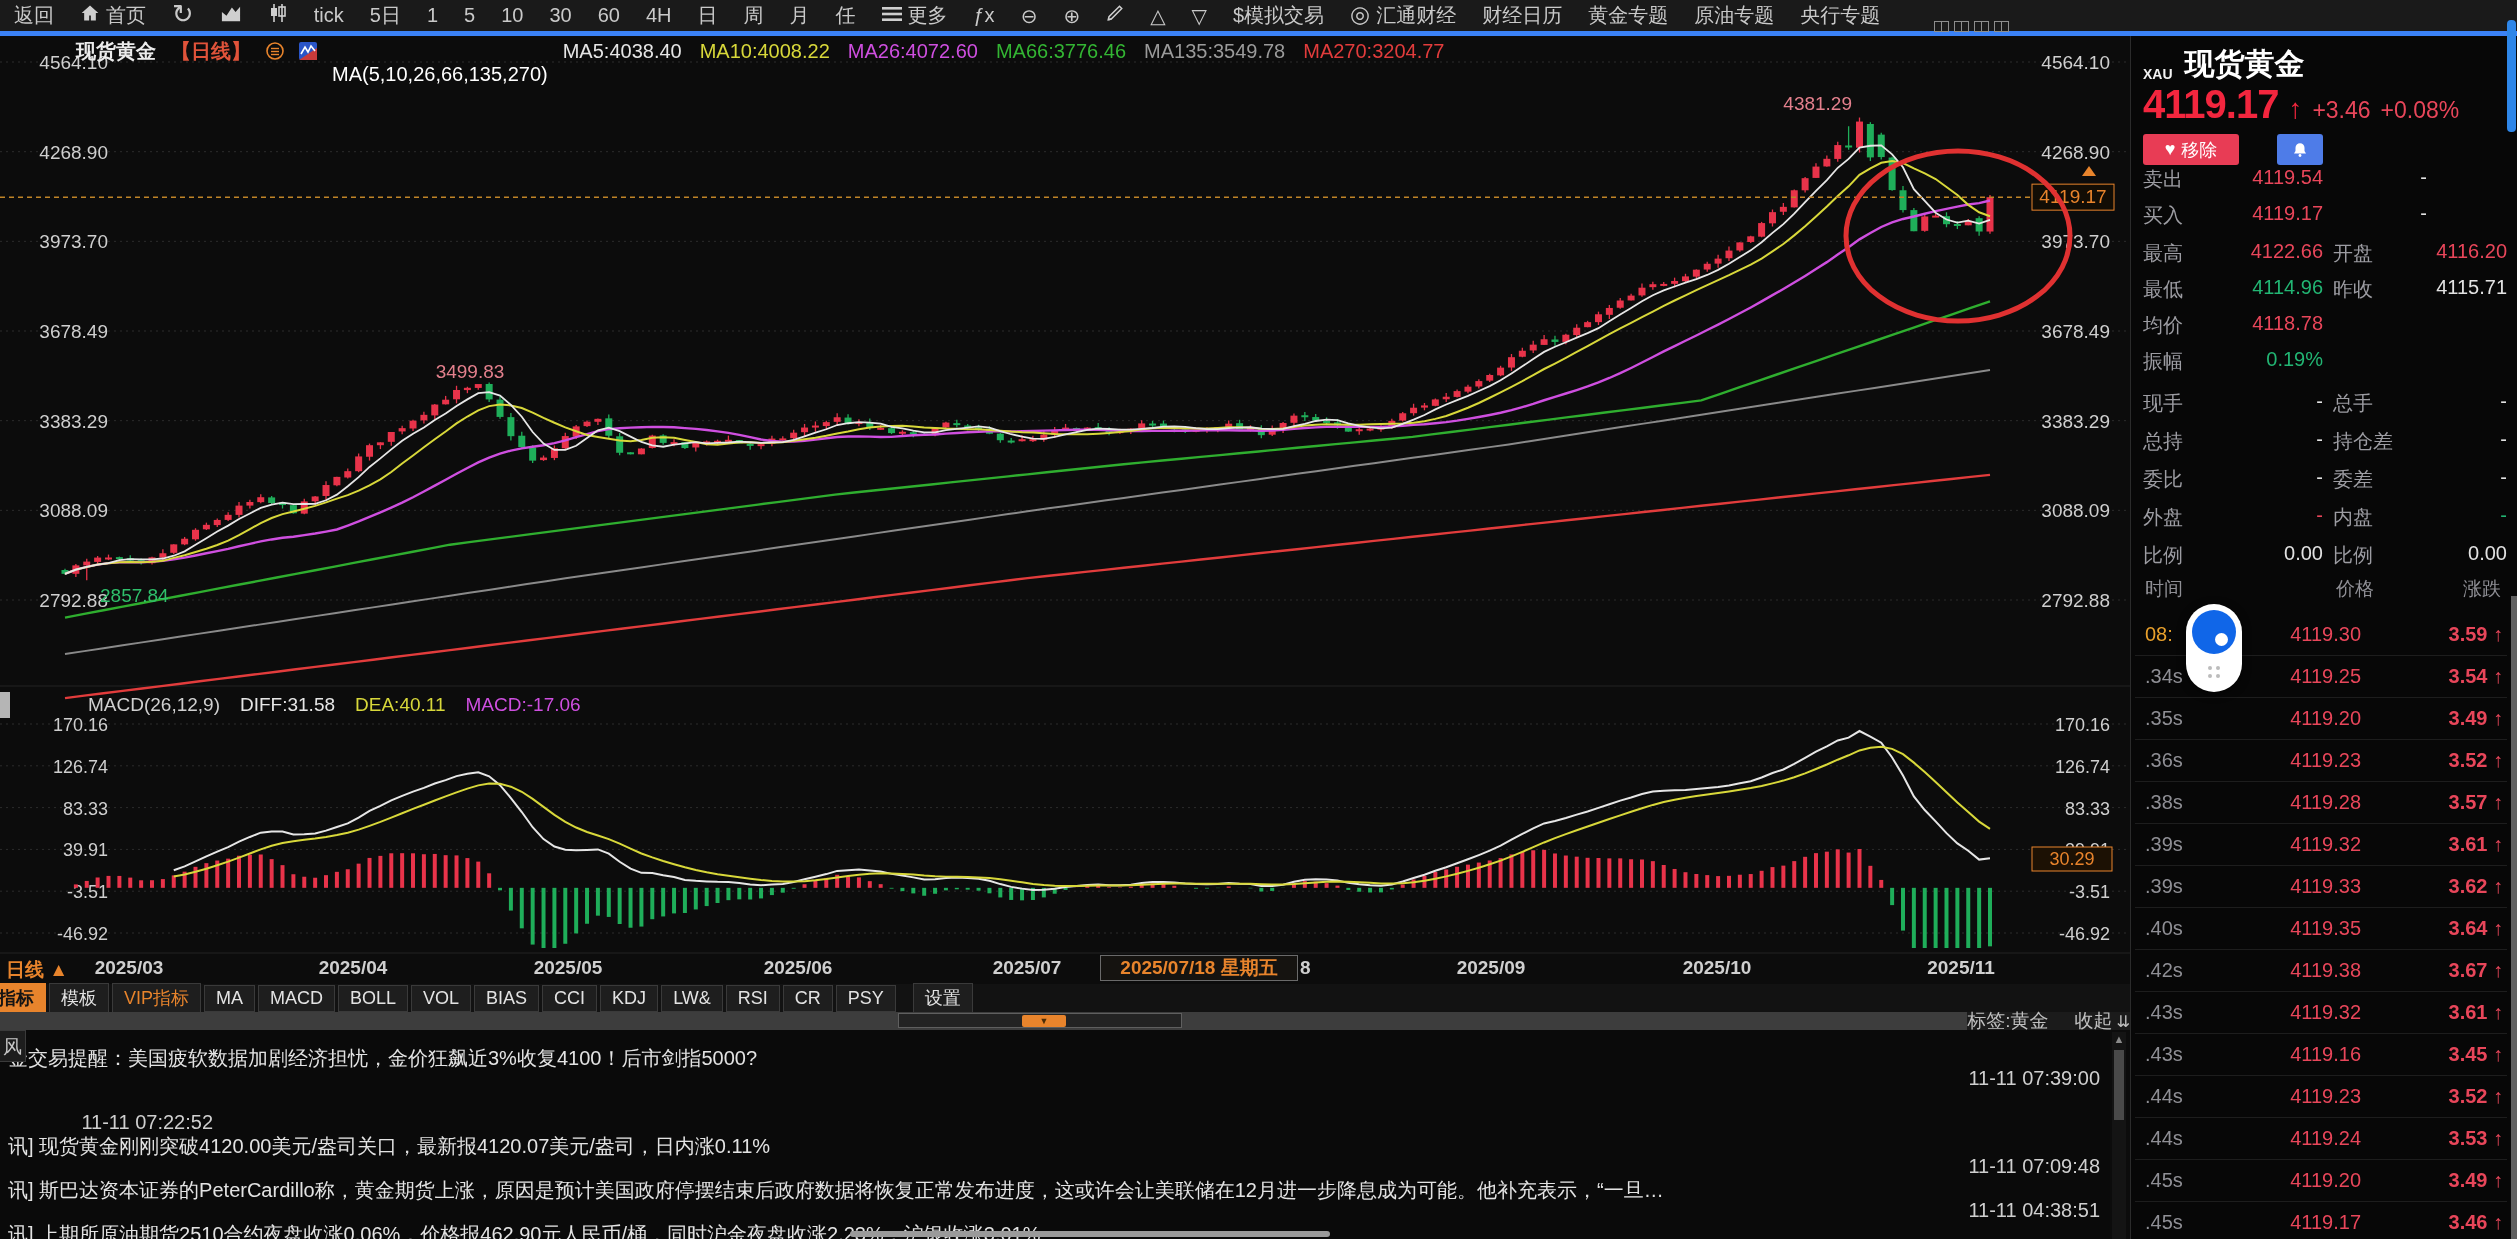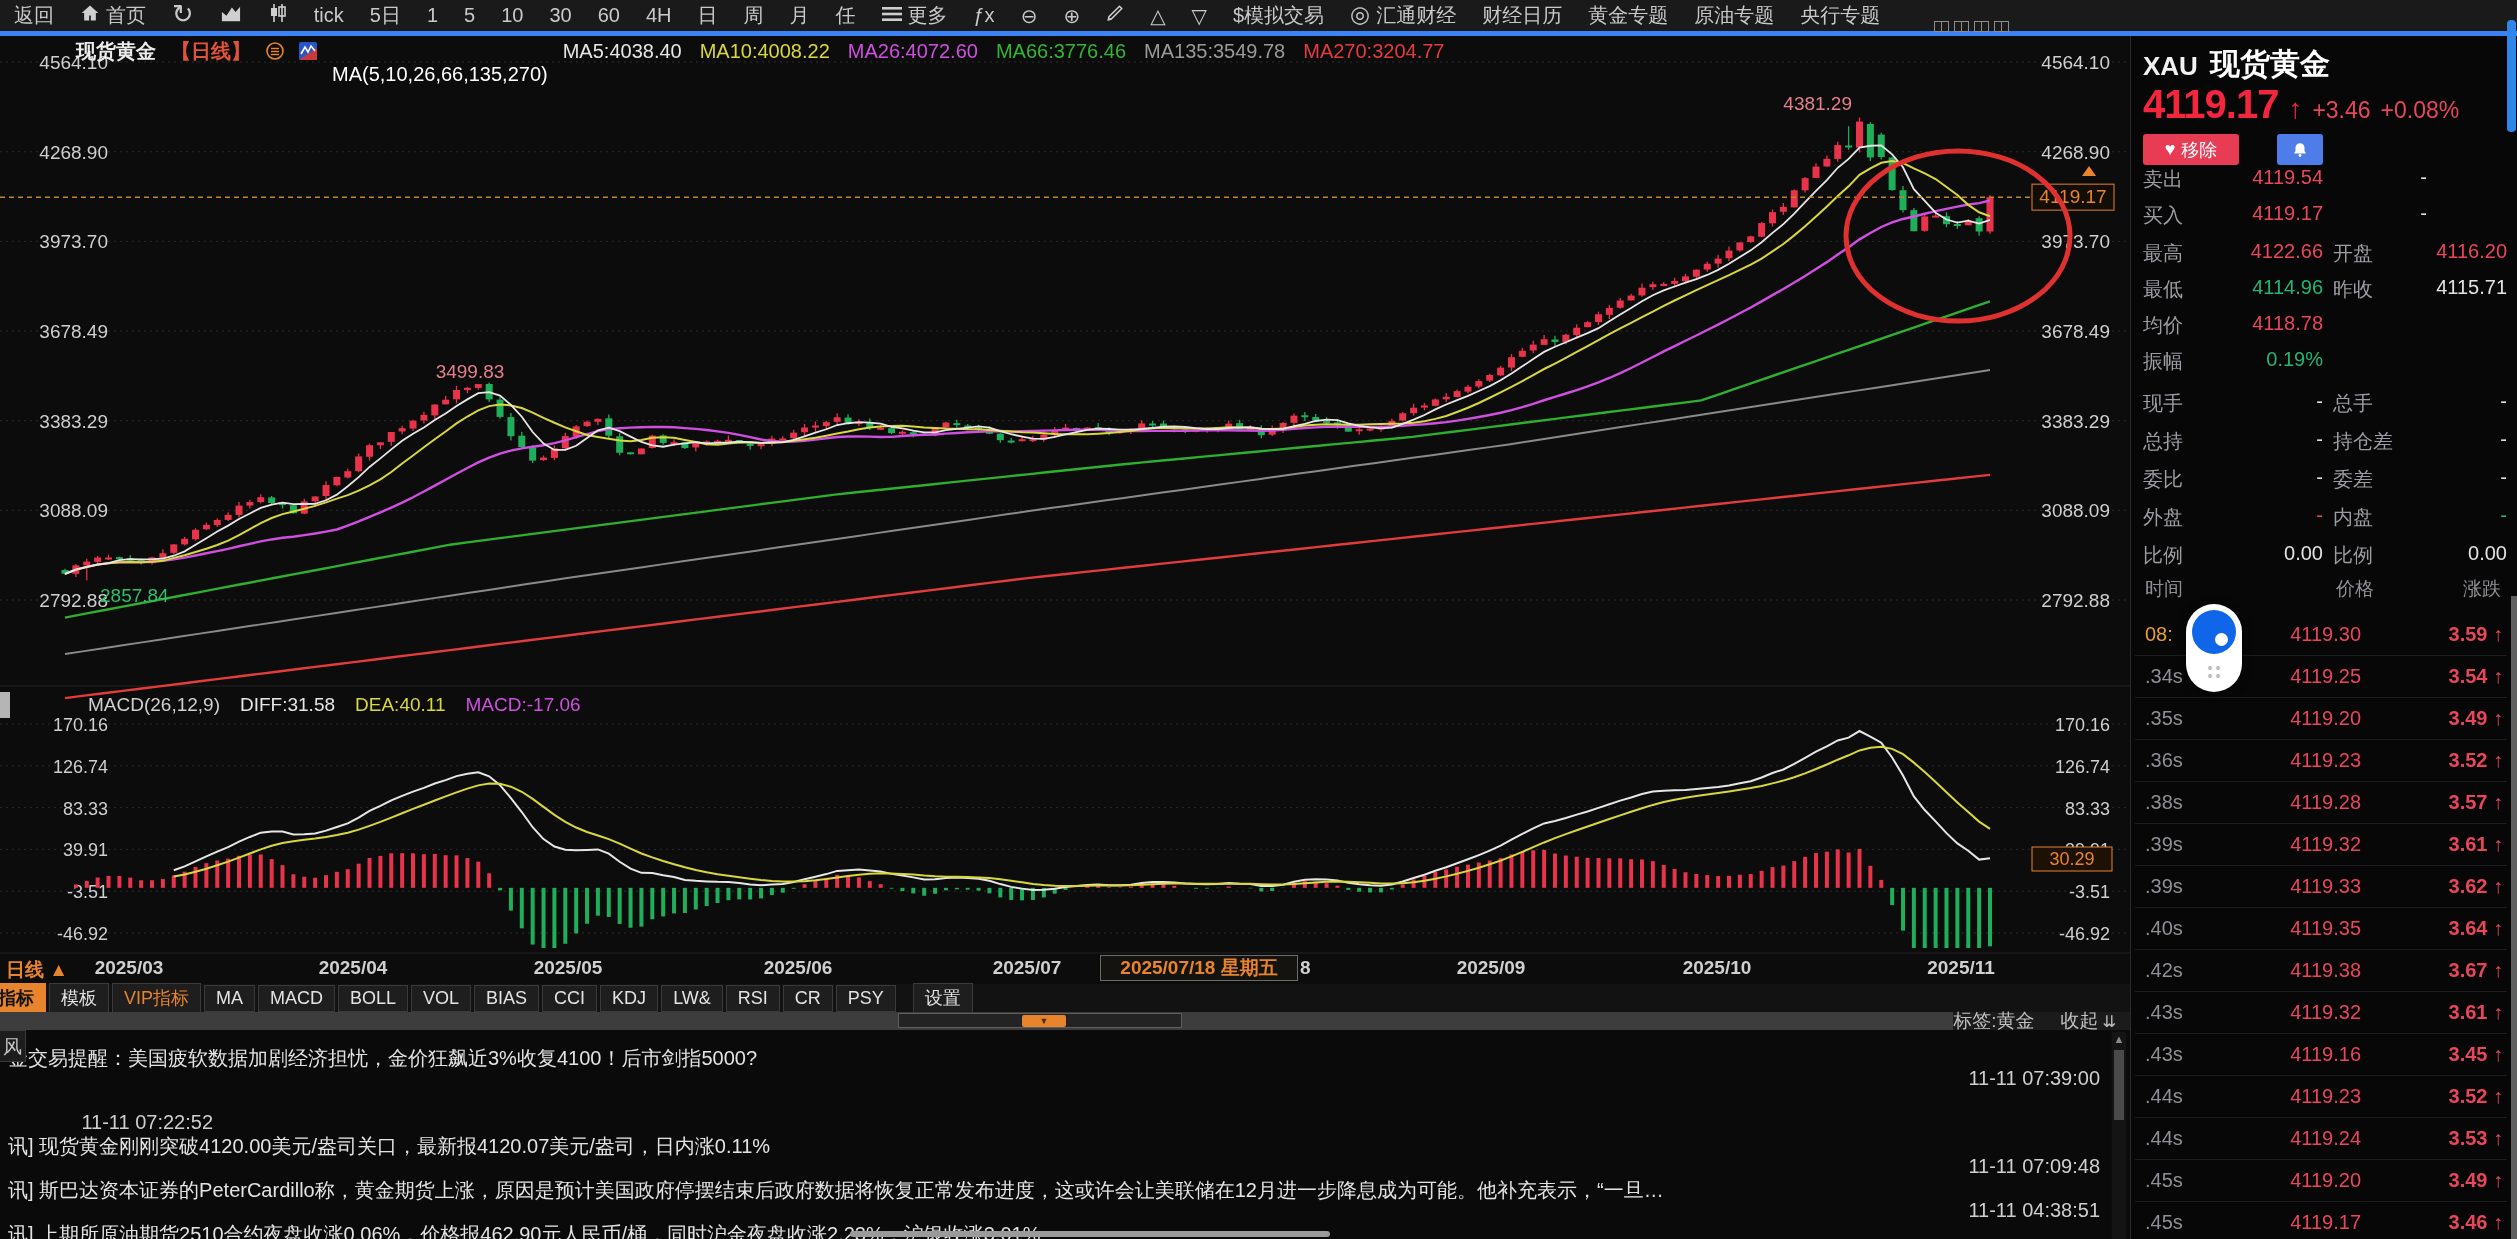--- a/index.html
+++ b/index.html
@@ -32,37 +32,37 @@
   .tabs{position:absolute;left:0;top:984px;width:2130px;height:28px;display:flex;align-items:center;background:#121212;font-size:18px;}
   .tab{padding:2px 11px;margin-right:3px;background:#1e1e1e;border:1px solid #3a3a3a;color:#e3e3e3;white-space:nowrap;cursor:pointer;}
   .tab:first-child{margin-left:-14px;}
   .tab.active{background:#e8842c;border-color:#e8842c;color:#141414;font-weight:bold;}
   .tab.vip{color:#e8842c;}
   .tab.gap{margin-left:14px;}
   
   .strip{position:absolute;left:0;top:1012px;width:2130px;height:18px;background:#3d3d3d;}
   .strip-thumb{position:absolute;left:898px;top:1px;width:284px;height:15px;background:#232323;border:1px solid #5f5f5f;box-sizing:border-box;cursor:pointer;}
   .strip-handle{position:absolute;left:1022px;top:3px;width:44px;height:12px;background:#e8842c;border-radius:2px;color:#4a2c06;font-size:9px;text-align:center;line-height:12px;cursor:pointer;}
-  .strip-right{position:absolute;right:0;top:0;height:18px;display:flex;gap:26px;align-items:center;color:#c0c0c0;font-size:19px;padding-right:14px;background:#1b1b1b;}
+  .strip-right{position:absolute;right:0;top:0;height:18px;display:flex;gap:26px;align-items:center;color:#c0c0c0;font-size:19px;background:#1b1b1b;}
   .collapse-btn{display:flex;align-items:center;gap:4px;cursor:pointer;}
   
   .news{position:absolute;left:0;top:1030px;width:2110px;height:209px;background:#0a0a0a;overflow:hidden;}
   .news-row{position:absolute;left:8px;width:2092px;height:44px;display:flex;align-items:center;font-size:20px;color:#e3e3e3;cursor:pointer;}
   .news-text{flex:1;white-space:nowrap;overflow:hidden;}
   .news-time{width:205px;text-align:right;color:#cfcfcf;font-size:20px;margin-top:40px;}
   .corner-tab{position:absolute;left:0;top:1030px;width:26px;height:32px;background:#1d1d1d;border:1px solid #3a3a3a;border-left:none;color:#c8c8c8;font-size:19px;text-align:center;line-height:32px;box-sizing:border-box;}
   .news-sb{position:absolute;left:2112px;top:1032px;width:14px;height:207px;background:#141414;}
   .news-sb .up{position:absolute;left:0;top:0;width:14px;text-align:center;color:#8a8a8a;font-size:11px;line-height:14px;}
   .news-sb .th{position:absolute;left:2px;top:18px;width:10px;height:70px;background:#4a4a4a;}
   .bottom-pill{position:absolute;left:850px;top:1231px;width:480px;height:6px;background:#9a9a9a;border-radius:3px;z-index:6;}
   .vdiv{position:absolute;left:2130px;top:36px;width:1px;height:1203px;background:#2b2b2b;}
   
   .rp{position:absolute;left:2131px;top:36px;width:386px;height:1203px;background:#070707;}
   .rp-head{position:absolute;left:12px;top:8px;display:flex;align-items:flex-end;gap:12px;}
-  .rp-code{font-size:26px;font-weight:bold;color:#f2f2f2;padding-bottom:3px;}
+  .rp-code{font-size:14px;font-weight:bold;color:#f2f2f2;padding-bottom:3px;}
   .rp-name{font-size:30px;font-weight:bold;color:#fff;}
   .rp-price-row{position:absolute;left:12px;top:46px;display:flex;align-items:baseline;gap:10px;}
   .rp-price{font-size:40px;font-weight:bold;color:#f3263e;letter-spacing:-1px;}
   .rp-arrow{font-size:28px;color:#f3263e;font-weight:bold;}
   .rp-chg{font-size:23px;color:#e8465a;}
   .rp-btns{position:absolute;left:12px;top:98px;display:flex;gap:38px;}
   .btn-remove{width:96px;height:31px;background:#e83c55;border-radius:3px;color:#fff;font-size:18px;display:flex;align-items:center;justify-content:center;gap:6px;cursor:pointer;}
   .btn-bell{width:46px;height:31px;background:#4e7ce8;border-radius:3px;display:flex;align-items:center;justify-content:center;cursor:pointer;}
   .q-row{position:absolute;left:12px;width:366px;height:26px;font-size:20px;}
   .q-l{position:absolute;left:0;color:#9c9ca2;}

